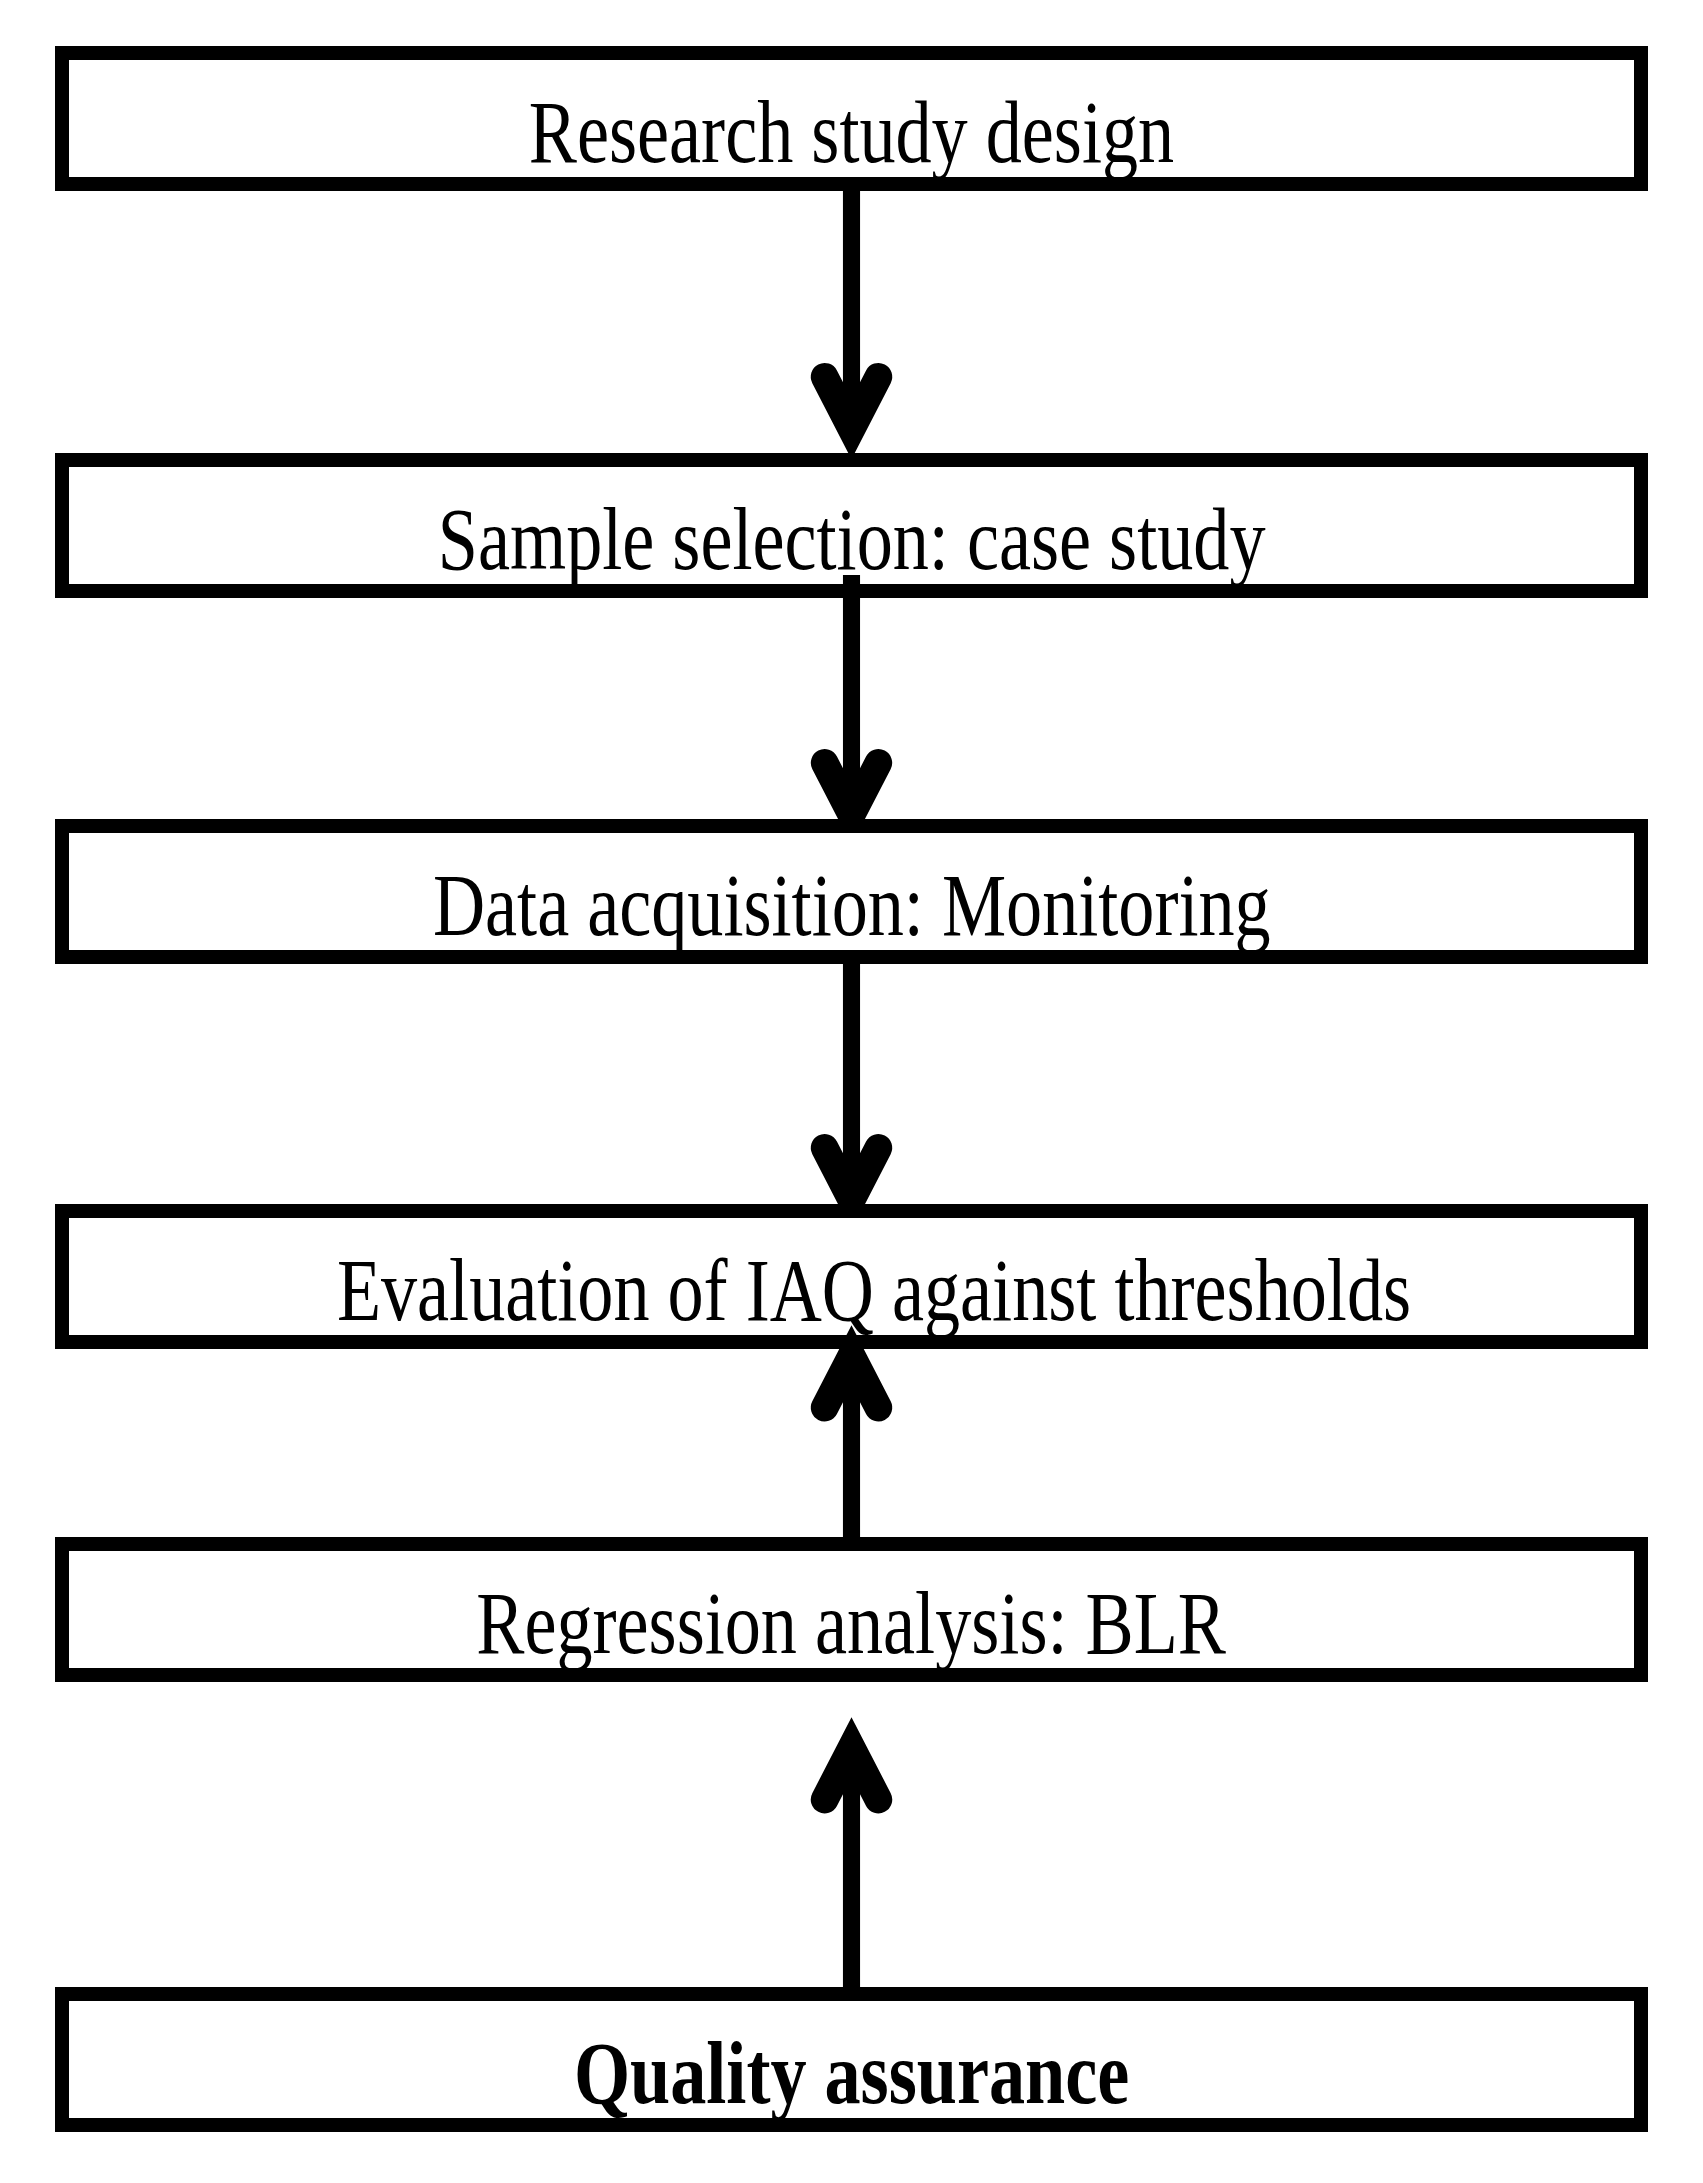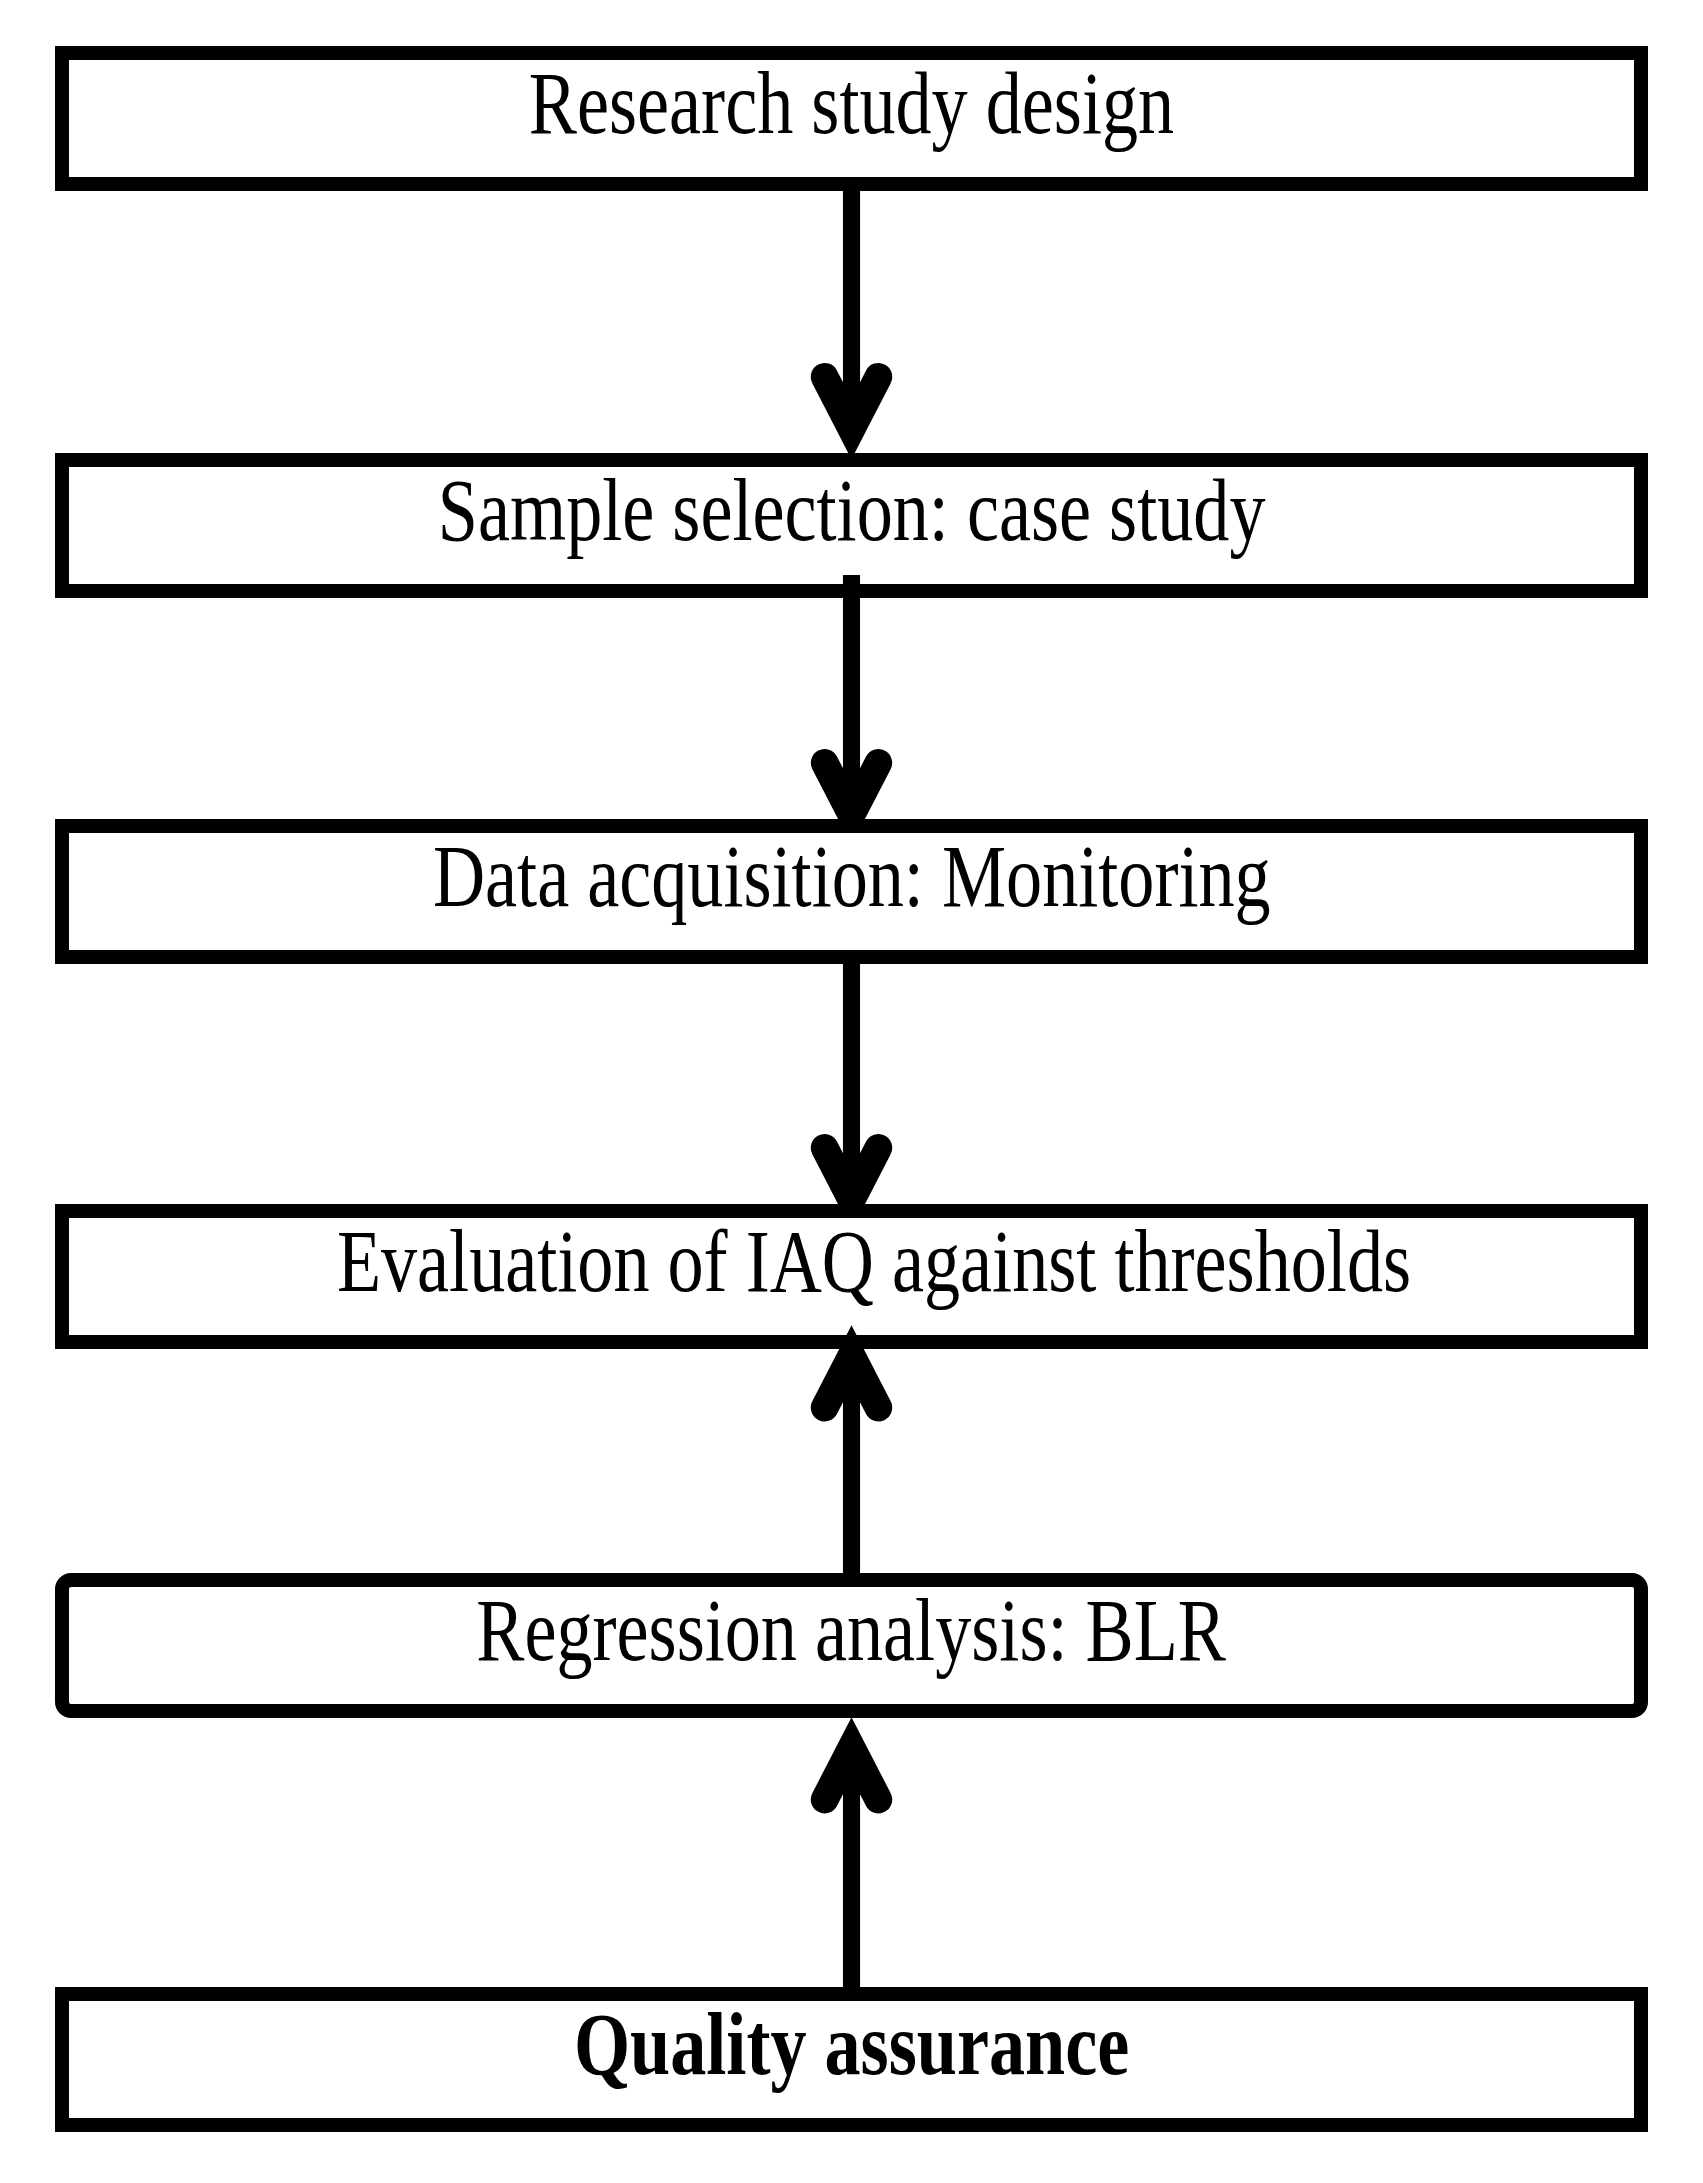--- a/index.html
+++ b/index.html
@@ -25,41 +25,41 @@
 
   .node-box {
     position: absolute;
     left: 55px;
     width: 1593px;
     height: 145px;
     box-sizing: border-box;
     border: 14px solid #000000;
     background: #ffffff;
     display: flex;
-    align-items: flex-start;
+    align-items: flex-end;
     justify-content: center;
   }
 
   .node-label {
     font-family: "Liberation Serif", "DejaVu Serif", serif;
     font-size: 88px;
     line-height: 1;
     color: #000000;
     white-space: nowrap;
     transform: scaleX(0.82);
     transform-origin: center center;
     letter-spacing: 0px;
   }
 
   
   .box-1 { top: 46px; }
   .box-2 { top: 453px; }
   .box-3 { top: 819px; }
   .box-4 { top: 1204px; padding-left: 44px; }
-  .box-5 { top: 1573px; border-radius: 16px; }
+  .box-5 { top: 1537px; }
   .box-6 { top: 1987px; font-weight: bold; }
 
   .connector {
     position: absolute;
     left: 0;
     width: 1703px;
   }
 
   .connector svg {
     display: block;

